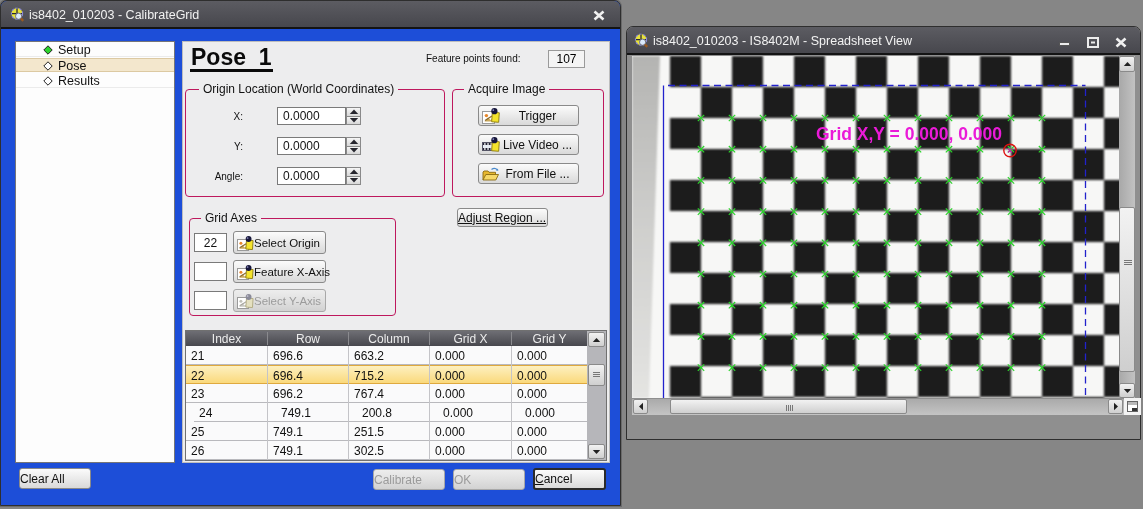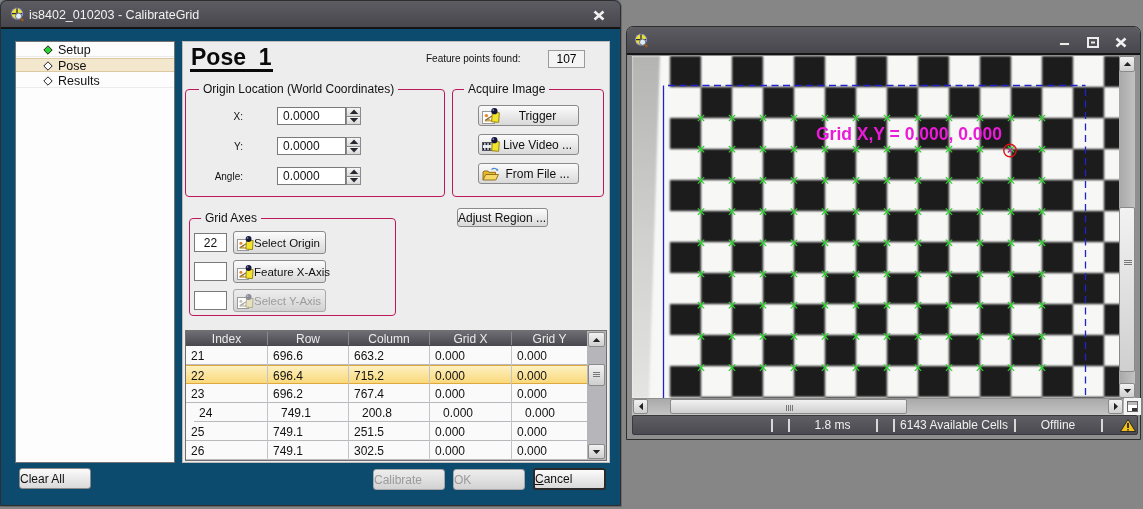--- a/index.html
+++ b/index.html
@@ -14,21 +14,21 @@
 .spinb + .spinb { border-top:none; }
 .lbl { position:absolute; font-size:10px; color:#111; white-space:nowrap; }
 .cell { position:absolute; font-size:12px; color:#111; padding-left:5px; display:flex; align-items:center; }
 .hcell { position:absolute; font-size:12px; color:#ececec; display:flex; align-items:center; justify-content:center; }
 .sbarbtn { position:absolute; background:linear-gradient(#f2f2f2,#cfcfcf); border:1px solid #8a8a8a; border-radius:2px; display:flex; align-items:center; justify-content:center; }
 .sep { position:absolute; width:2px; height:13px; background:#d8d8d8; top:3px; }
 .stxt { position:absolute; font-size:12px; color:#f0f0f0; top:2px; height:14px; display:flex; align-items:center; justify-content:center; }
 </style></head>
 <body>
 
-<div class="abs" style="left:0;top:0;width:621px;height:506px;background:#0c4a6e;border:1px solid #2e2e2e;border-radius:7px 7px 0 0;box-shadow:0 0 0 1px #6a6a6a;">
+<div class="abs" style="left:0;top:0;width:621px;height:506px;background:#1d4ed8;border:1px solid #2e2e2e;border-radius:7px 7px 0 0;box-shadow:0 0 0 1px #6a6a6a;">
 
   <div class="abs" style="left:0;top:0;width:619px;height:28px;background:linear-gradient(#5c5c62,#47474d);border-radius:6px 6px 0 0;border-bottom:2px solid #141414;">
     <div class="abs" style="left:9px;top:6px;"><svg width="15" height="15" viewBox="0 0 15 15">
           <circle cx="7" cy="6.6" r="5.6" fill="#e8e23c"></circle>
           <path d="M7 0.4 V12.8 M0.8 6.6 H13.2" stroke="#2a2a34" stroke-width="1.3" fill="none"></path>
           <circle cx="7" cy="6.6" r="5.6" fill="none" stroke="#8a8adA" stroke-width="1.2" stroke-dasharray="2.4 1.6"></circle>
           <circle cx="8.6" cy="9.2" r="3.1" fill="#dceafc" stroke="#667" stroke-width="0.9"></circle>
           <path d="M10.8 11.4 L13.3 13.9" stroke="#9a5a20" stroke-width="2.2"></path>
         </svg></div>
     <div class="abs" style="left:28px;top:7px;font-size:12.5px;color:#f2f2f2;">is8402_010203 - CalibrateGrid</div>
@@ -187,21 +187,21 @@
               <path d="M2.2 13.8 L5.4 10.2 L7.8 12.5 L9.6 11 L9.6 13.8 Z" fill="#c8c8c0"></path>
               <path d="M2.6 12.8 L9.2 8.8" stroke="#aaa8a0" stroke-width="1.2"></path>
               <rect x="9.2" y="5.3" width="6.6" height="9" fill="#e4e0c0" stroke="#b0aa80" stroke-width="0.9" transform="rotate(4 12 9.5)"></rect>
               <circle cx="11.6" cy="4" r="2.9" fill="#8a8a98"></circle>
               <circle cx="10.6" cy="3" r="0.85" fill="#c8c8d8"></circle>
             </svg></span>
           <span style="margin-left:20px;font-size:11.5px">Select Y-Axis</span>
         </div>
     </div>
 
-    <div class="btn" style="left:274px;top:166px;width:91px;height:19px;">Adjust Region ...</div>
+    <div class="btn" style="left:274px;top:166px;width:91px;height:19px;text-decoration:underline;">Adjust Region ...</div>
 
     <div class="abs" style="left:2px;top:288px;width:422px;height:131px;background:#fafafb;border:1px solid #707070;">
       <div class="abs" style="left:0;top:0;width:401px;height:15px;background:linear-gradient(#6e6e74,#48484e);">
         <div class="hcell" style="left:0;top:0;width:81px;height:15px;">Index</div>
         <div class="hcell" style="left:82px;top:0;width:80px;height:15px;">Row</div>
         <div class="hcell" style="left:163px;top:0;width:80px;height:15px;">Column</div>
         <div class="hcell" style="left:244px;top:0;width:81px;height:15px;">Grid X</div>
         <div class="hcell" style="left:326px;top:0;width:75px;height:15px;">Grid Y</div>
         <div class="abs" style="left:81px;top:1px;width:1px;height:13px;background:#8a8a8e"></div>
         <div class="abs" style="left:162px;top:1px;width:1px;height:13px;background:#8a8a8e"></div>
@@ -285,20 +285,21 @@
 <div class="abs" style="left:626px;top:26px;width:515px;height:414px;background:#8f8f8f;border:1px solid #2e2e2e;border-radius:7px 7px 0 0;">
 
   <div class="abs" style="left:0;top:0;width:513px;height:28px;background:linear-gradient(#5c5c62,#47474d);border-radius:6px 6px 0 0;border-bottom:2px solid #141414;">
     <div class="abs" style="left:7px;top:6px;"><svg width="15" height="15" viewBox="0 0 15 15">
           <circle cx="7" cy="6.6" r="5.6" fill="#e8e23c"></circle>
           <path d="M7 0.4 V12.8 M0.8 6.6 H13.2" stroke="#2a2a34" stroke-width="1.3" fill="none"></path>
           <circle cx="7" cy="6.6" r="5.6" fill="none" stroke="#8a8adA" stroke-width="1.2" stroke-dasharray="2.4 1.6"></circle>
           <circle cx="8.6" cy="9.2" r="3.1" fill="#dceafc" stroke="#667" stroke-width="0.9"></circle>
           <path d="M10.8 11.4 L13.3 13.9" stroke="#9a5a20" stroke-width="2.2"></path>
         </svg></div>
+    <div class="abs" style="left:26px;top:7px;font-size:12.5px;color:#f2f2f2;">is8402_010203 - IS8402M - Spreadsheet View</div>
     <div class="abs" style="left:432px;top:15px;width:11px;height:4px;background:#ececec;border:1px solid #555;"></div>
     <svg class="abs" style="left:460px;top:10px" width="12" height="11">
         <rect x="1" y="1" width="10" height="9" fill="none" stroke="#ececec" stroke-width="2"></rect>
         <rect x="4" y="4.5" width="4" height="2" fill="#ececec"></rect>
       </svg>
     <svg class="abs" style="left:488px;top:10px;" width="12" height="11">
         <path d="M1.5 1.5 L10.5 9.5 M10.5 1.5 L1.5 9.5" stroke="#f0f0f0" stroke-width="2.6"></path>
       </svg>
   </div>
 
@@ -567,28 +568,13 @@
         </svg>
       </div>
     <div class="sbarbtn" style="left:0px;top:0px;width:0;height:0;border:none"></div>
   </div>
   <div class="abs" style="left:497px;top:371px;width:17px;height:17px;background:#f4f4f4;"></div>
   <div class="abs" style="left:500px;top:374px;width:11px;height:11px;background:#fff;border:1px solid #666;">
       <div class="abs" style="left:0;top:0;width:9px;height:3px;background:#b8b8b8"></div>
       <div class="abs" style="left:4px;top:6px;width:5px;height:3px;background:#333"></div>
     </div>
 
-  <div class="abs" style="left:5px;top:388px;width:506px;height:20px;background:linear-gradient(#5e5e64,#4a4a50);border:1px solid #3a3a3e;border-radius:2px;">
-    <div class="sep" style="left:138px"></div>
-    <div class="sep" style="left:155px"></div>
-    <div class="stxt" style="left:156px;width:87px;">1.8 ms</div>
-    <div class="sep" style="left:243px"></div>
-    <div class="sep" style="left:260px"></div>
-    <div class="stxt" style="left:261px;width:120px;">6143 Available Cells</div>
-    <div class="sep" style="left:381px"></div>
-    <div class="stxt" style="left:382px;width:86px;">Offline</div>
-    <div class="sep" style="left:468px"></div>
-    <svg class="abs" style="left:487px;top:3px" width="16" height="13">
-        <path d="M8 0.5 L15.5 12.5 L0.5 12.5 Z" fill="#f0c020" stroke="#222" stroke-width="0.9"></path>
-        <path d="M8 4 v5 M8 10.2 v1.3" stroke="#111" stroke-width="1.6"></path>
-      </svg>
-  </div>
 </div>
 
 </body></html>

